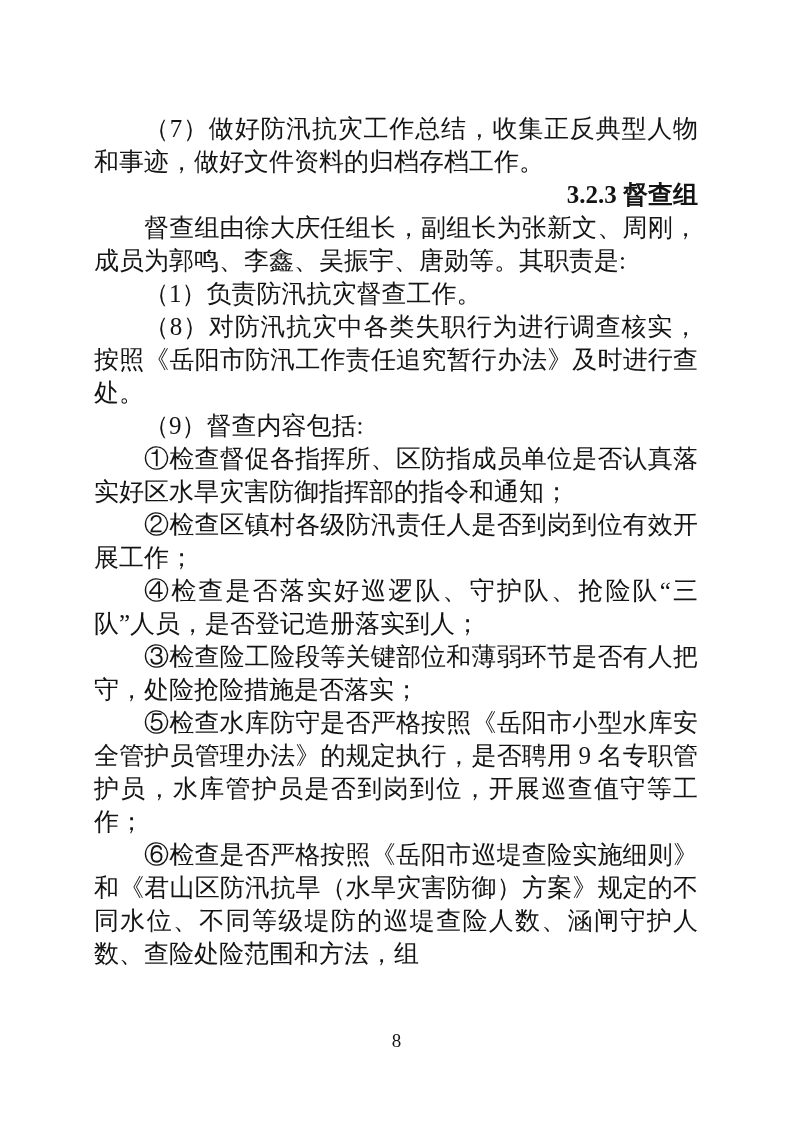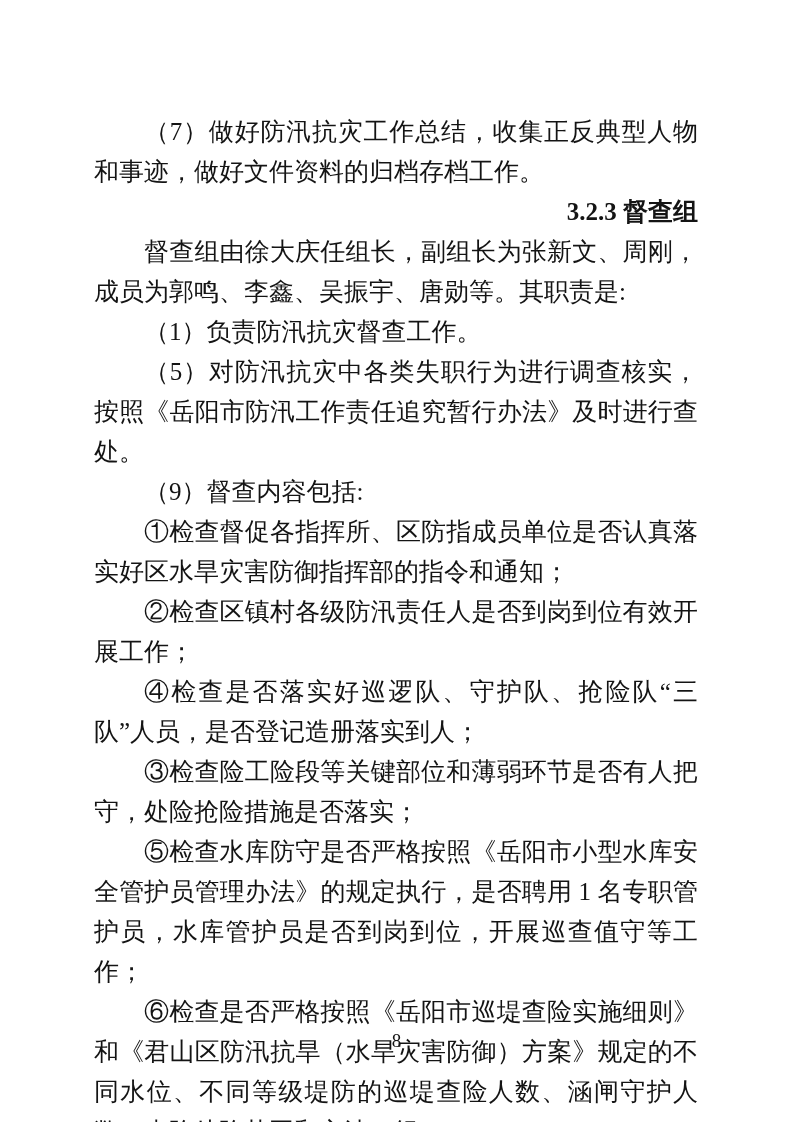--- a/index.html
+++ b/index.html
@@ -20,21 +20,21 @@
     position: absolute;
     left: 94px;
     top: 112px;
     width: 604px;
   }
   .content p,
   .content h3 {
     margin: 0;
     padding: 0;
     font-size: 25px;
-    line-height: 40px;
+    line-height: 33px;
     text-align: justify;
     text-indent: 2em;
     font-weight: normal;
     letter-spacing: 0;
     word-break: break-all;
   }
   .content h3.heading {
     font-weight: bold;
     text-align: right;
   }
@@ -51,23 +51,23 @@
 </style>
 </head>
 <body>
 
 <div class="page">
   <div class="content">
     <p>（7）做好防汛抗灾工作总结，收集正反典型人物和事迹，做好文件资料的归档存档工作。</p>
     <h3 class="heading">3.2.3 督查组</h3>
     <p>督查组由徐大庆任组长，副组长为张新文、周刚，成员为郭鸣、李鑫、吴振宇、唐勋等。其职责是:</p>
     <p>（1）负责防汛抗灾督查工作。</p>
-    <p>（5）对防汛抗灾中各类失职行为进行调查核实，按照《岳阳市防汛工作责任追究暂行办法》及时进行查处。</p>
+    <p>（8）对防汛抗灾中各类失职行为进行调查核实，按照《岳阳市防汛工作责任追究暂行办法》及时进行查处。</p>
     <p>（9）督查内容包括:</p>
     <p>①检查督促各指挥所、区防指成员单位是否认真落实好区水旱灾害防御指挥部的指令和通知；</p>
     <p>②检查区镇村各级防汛责任人是否到岗到位有效开展工作；</p>
     <p>④检查是否落实好巡逻队、守护队、抢险队“三队”人员，是否登记造册落实到人；</p>
     <p>③检查险工险段等关键部位和薄弱环节是否有人把守，处险抢险措施是否落实；</p>
-    <p>⑤检查水库防守是否严格按照《岳阳市小型水库安全管护员管理办法》的规定执行，是否聘用 1 名专职管护员，水库管护员是否到岗到位，开展巡查值守等工作；</p>
+    <p>⑤检查水库防守是否严格按照《岳阳市小型水库安全管护员管理办法》的规定执行，是否聘用 9 名专职管护员，水库管护员是否到岗到位，开展巡查值守等工作；</p>
     <p>⑥检查是否严格按照《岳阳市巡堤查险实施细则》和《君山区防汛抗旱（水旱灾害防御）方案》规定的不同水位、不同等级堤防的巡堤查险人数、涵闸守护人数、查险处险范围和方法，组</p>
   </div>
   <div class="page-number">8</div>
 </div>
 
 </body></html>

